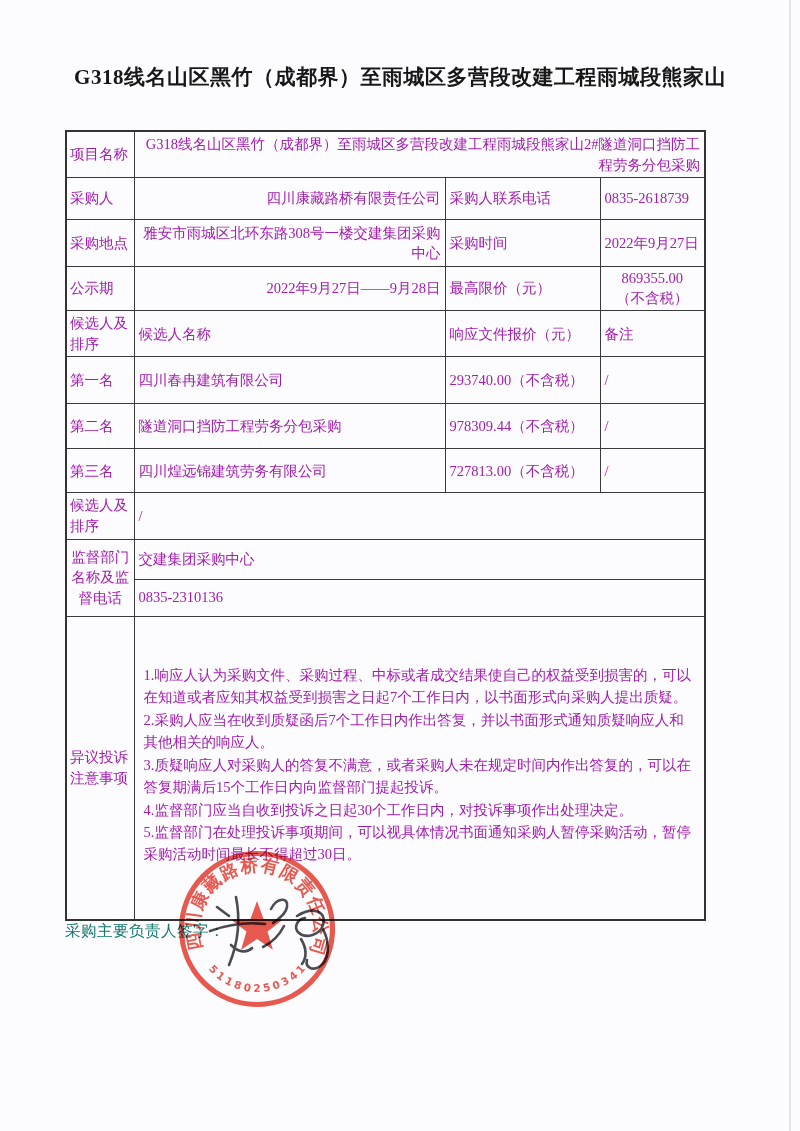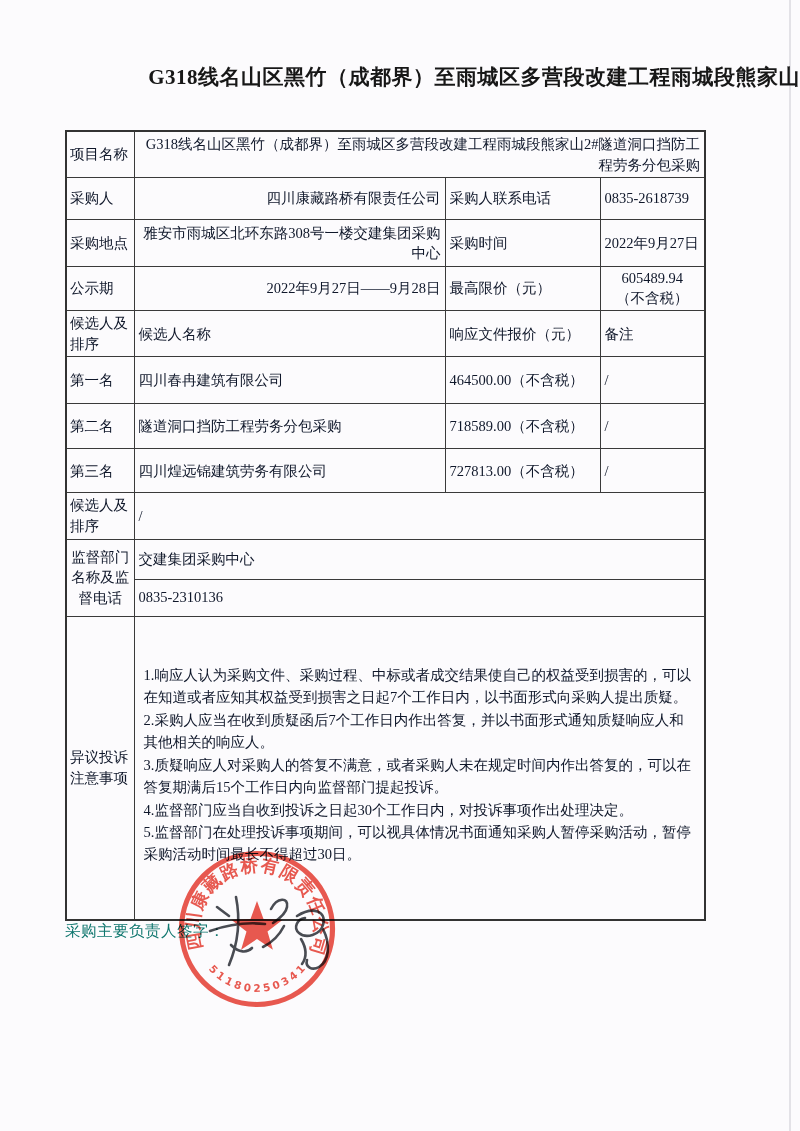--- a/index.html
+++ b/index.html
@@ -8,27 +8,27 @@
     background:#fcfbfd;
     font-family:"Liberation Serif","DejaVu Serif",serif;
     color:#222;
   }
   .scan-edge{
     position:absolute;left:789px;top:0;width:2px;height:1131px;
     background:#e3e2e7;
   }
   .doc-title{
     position:absolute;left:0;top:62px;width:800px;
-    text-align:right;font-weight:bold;font-size:21px;line-height:31px;
+    text-align:center;font-weight:bold;font-size:21px;line-height:31px;
     color:#171717;letter-spacing:.5px;
   }
   .paper-table{
     position:absolute;left:65px;top:130px;width:639px;
     border-collapse:collapse;table-layout:fixed;
-    font-size:14.5px;color:#0f172a;border-radius:18px;
+    font-size:14.5px;color:#a21caf;border-radius:18px;
   }
   .paper-table td{
     border:1.6px solid #3a3a3a;
     padding:2px 4px;vertical-align:middle;line-height:1.42;
     overflow:hidden;
   }
   .paper-table{border:2px solid #333;}
   td.lbl{padding-left:3px;padding-right:2px;}
   td.c{}
   td.l{text-align:right;padding-left:6px;}
@@ -79,40 +79,40 @@
     <td class="lbl">采购地点</td>
     <td class="l">雅安市雨城区北环东路308号一楼交建集团采购中心</td>
     <td class="c">采购时间</td>
     <td class="c">2022年9月27日</td>
   </tr>
   <tr style="height:44px">
     <td class="lbl">公示期</td>
     <td class="l">2022年9月27日——9月28日</td>
     <td class="c">最高限价（元）</td>
     <td class="price2">
-      <div>605489.94</div>
+      <div>869355.00</div>
       <div>（不含税）</div>
     </td>
   </tr>
   <tr style="height:41px">
     <td class="lbl">候选人及排序</td>
     <td class="c">候选人名称</td>
     <td class="c">响应文件报价（元）</td>
     <td class="c">备注</td>
   </tr>
   <tr style="height:47px">
     <td class="lbl">第一名</td>
     <td class="c">四川春冉建筑有限公司</td>
-    <td class="c">464500.00（不含税）</td>
+    <td class="c">293740.00（不含税）</td>
     <td class="c">/</td>
   </tr>
   <tr style="height:45px">
     <td class="lbl">第二名</td>
     <td class="c">隧道洞口挡防工程劳务分包采购</td>
-    <td class="c">718589.00（不含税）</td>
+    <td class="c">978309.44（不含税）</td>
     <td class="c">/</td>
   </tr>
   <tr style="height:44px">
     <td class="lbl">第三名</td>
     <td class="c">四川煌远锦建筑劳务有限公司</td>
     <td class="c">727813.00（不含税）</td>
     <td class="c">/</td>
   </tr>
   <tr style="height:39px">
     <td class="lbl">候选人及排序</td>

